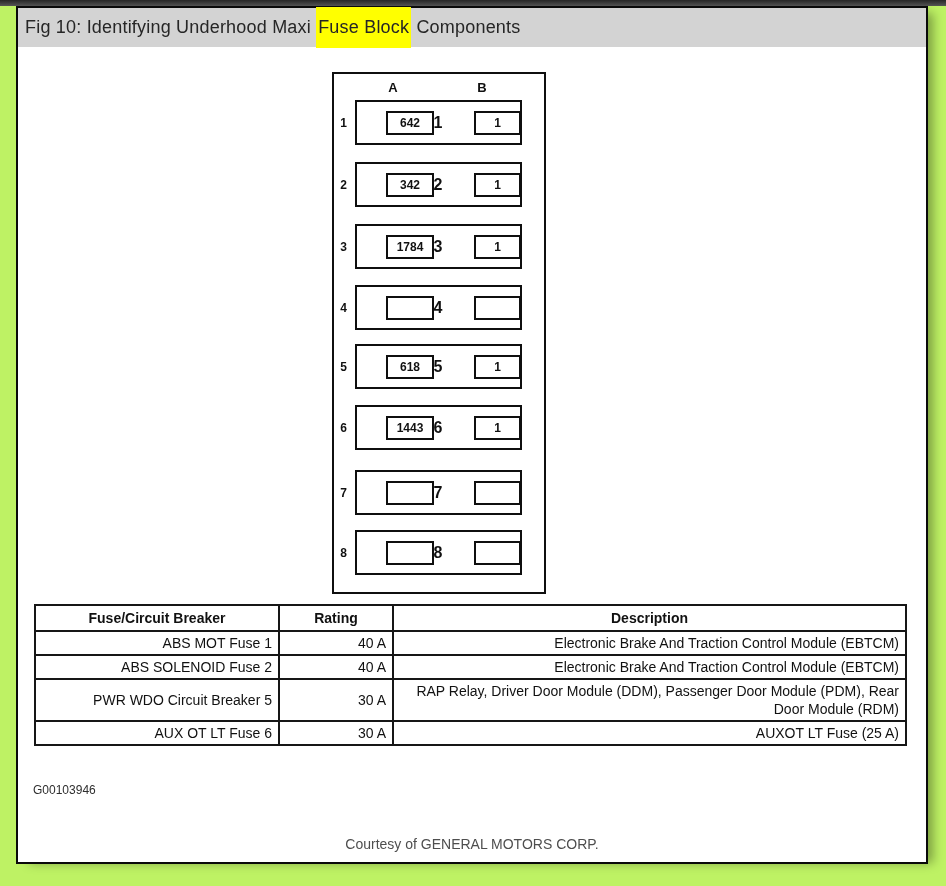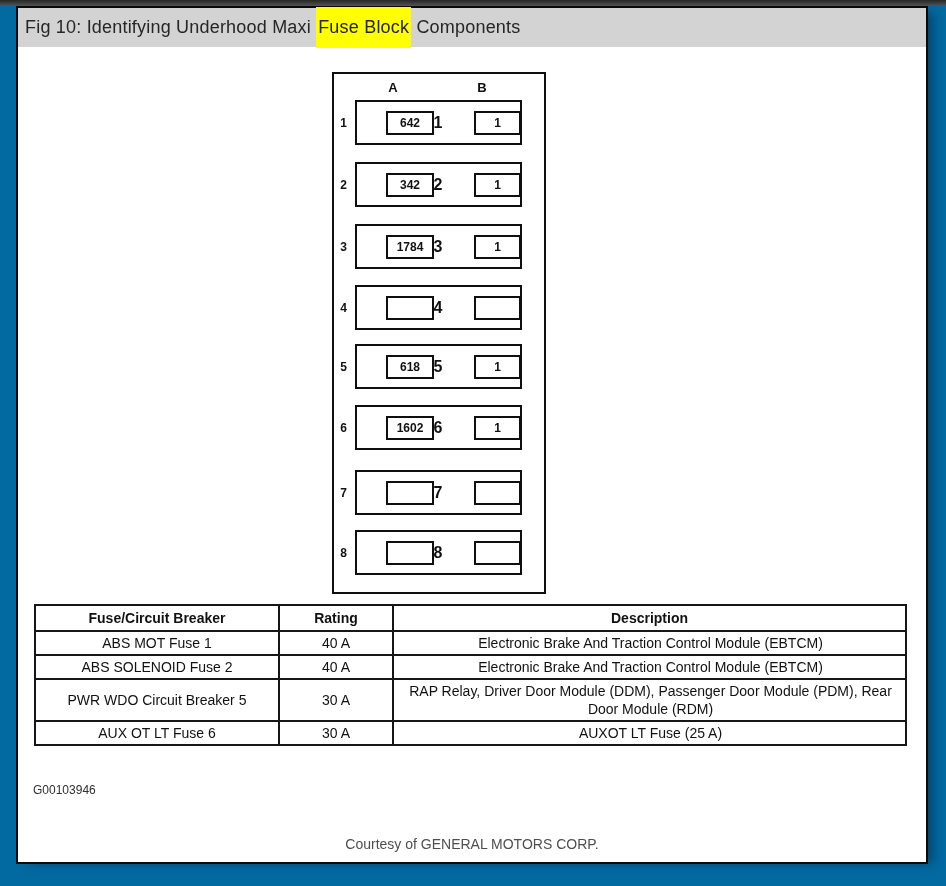--- a/index.html
+++ b/index.html
@@ -1,19 +1,19 @@
 <!DOCTYPE html>
 <html><head>
 <meta charset="utf-8">
 <style>
   html, body { margin: 0; padding: 0; }
   .viewport {
     position: relative;
     width: 946px; height: 886px;
-    background: #0369a1;
+    background: #bef264;
     font-family: "Liberation Sans", sans-serif;
     overflow: hidden;
   }
   .top-strip {
     position: absolute; left: 0; top: 0;
     width: 946px; height: 6px;
     background: linear-gradient(#262626, #555555);
   }
   .page {
     position: absolute; left: 16px; top: 6px;
@@ -93,22 +93,22 @@
     table-layout: fixed;
     font-size: 14px;
     color: #111;
   }
   .fuse-table th, .fuse-table td {
     border: 2px solid #161616;
     padding: 2px 6px;
     line-height: 18px;
   }
   .fuse-table th { font-weight: bold; text-align: center; height: 20px; }
-  .fuse-table td.c { text-align: center; }
-  .fuse-table td.desc { text-align: center; padding-left: 8px; }
+  .fuse-table td.c { text-align: right; }
+  .fuse-table td.desc { text-align: right; padding-left: 8px; }
 
   .figure-id {
     position: absolute; left: 15px; top: 775px;
     font-size: 12px; color: #2e2e2e;
   }
   .courtesy {
     position: absolute; left: 0; top: 828px; width: 100%;
     text-align: center;
     font-size: 14px; color: #4e4e4e;
   }
@@ -172,21 +172,21 @@
         <div class="fb-slot">
           <div class="fb-box a">618</div>
           <span class="fb-center">5</span>
           <div class="fb-box b">1</div>
         </div>
       </div>
 
       <div class="fb-row" style="top:331px">
         <span class="fb-rowlabel">6</span>
         <div class="fb-slot">
-          <div class="fb-box a">1602</div>
+          <div class="fb-box a">1443</div>
           <span class="fb-center">6</span>
           <div class="fb-box b">1</div>
         </div>
       </div>
 
       <div class="fb-row" style="top:396px">
         <span class="fb-rowlabel">7</span>
         <div class="fb-slot">
           <div class="fb-box a"></div>
           <span class="fb-center">7</span>

